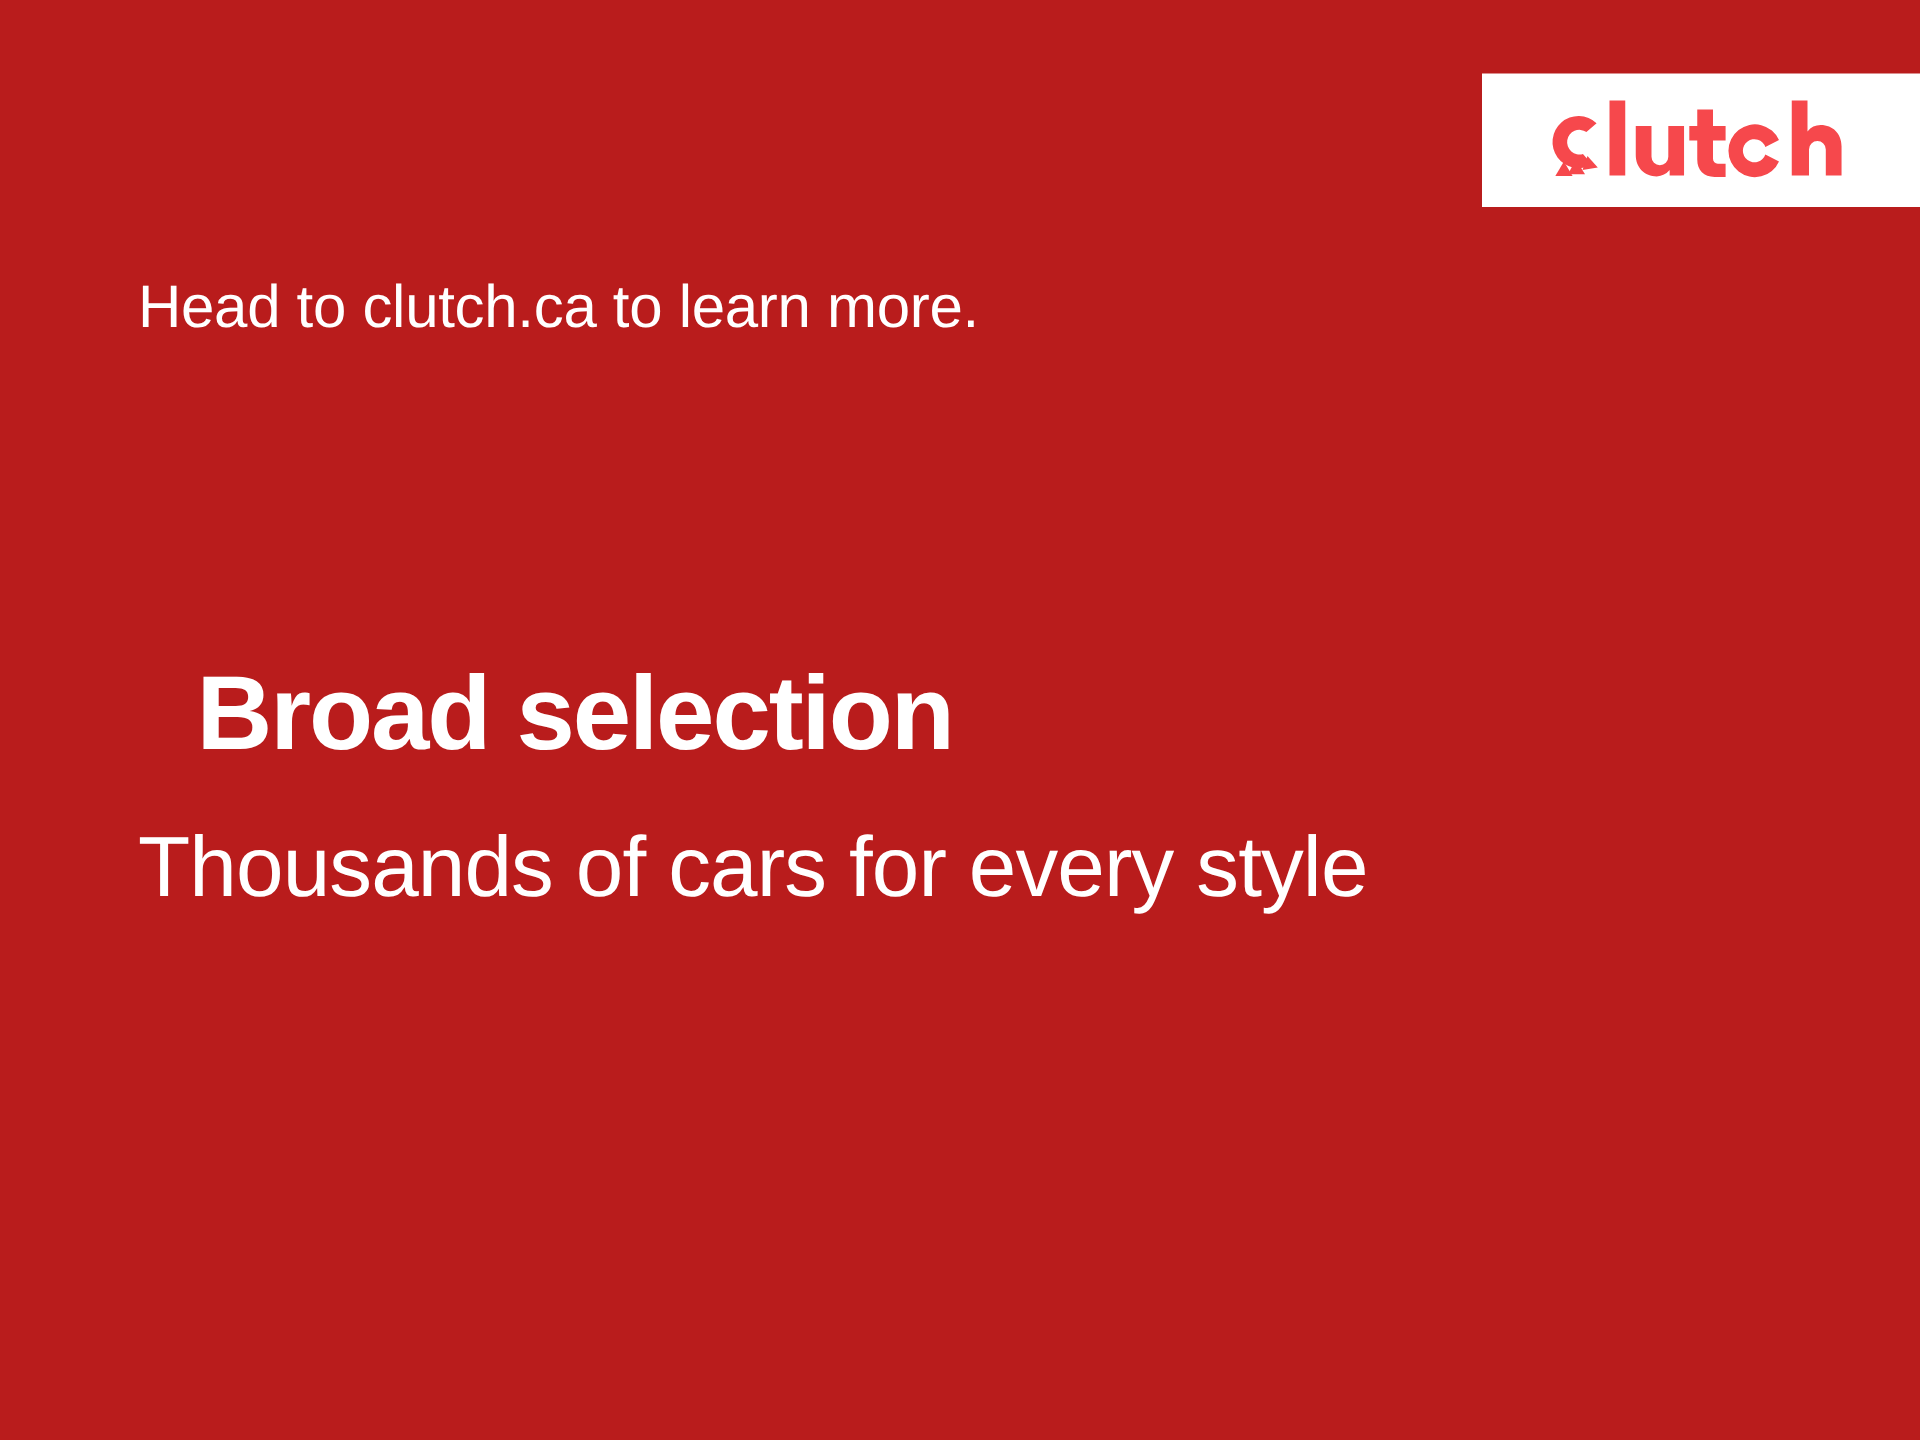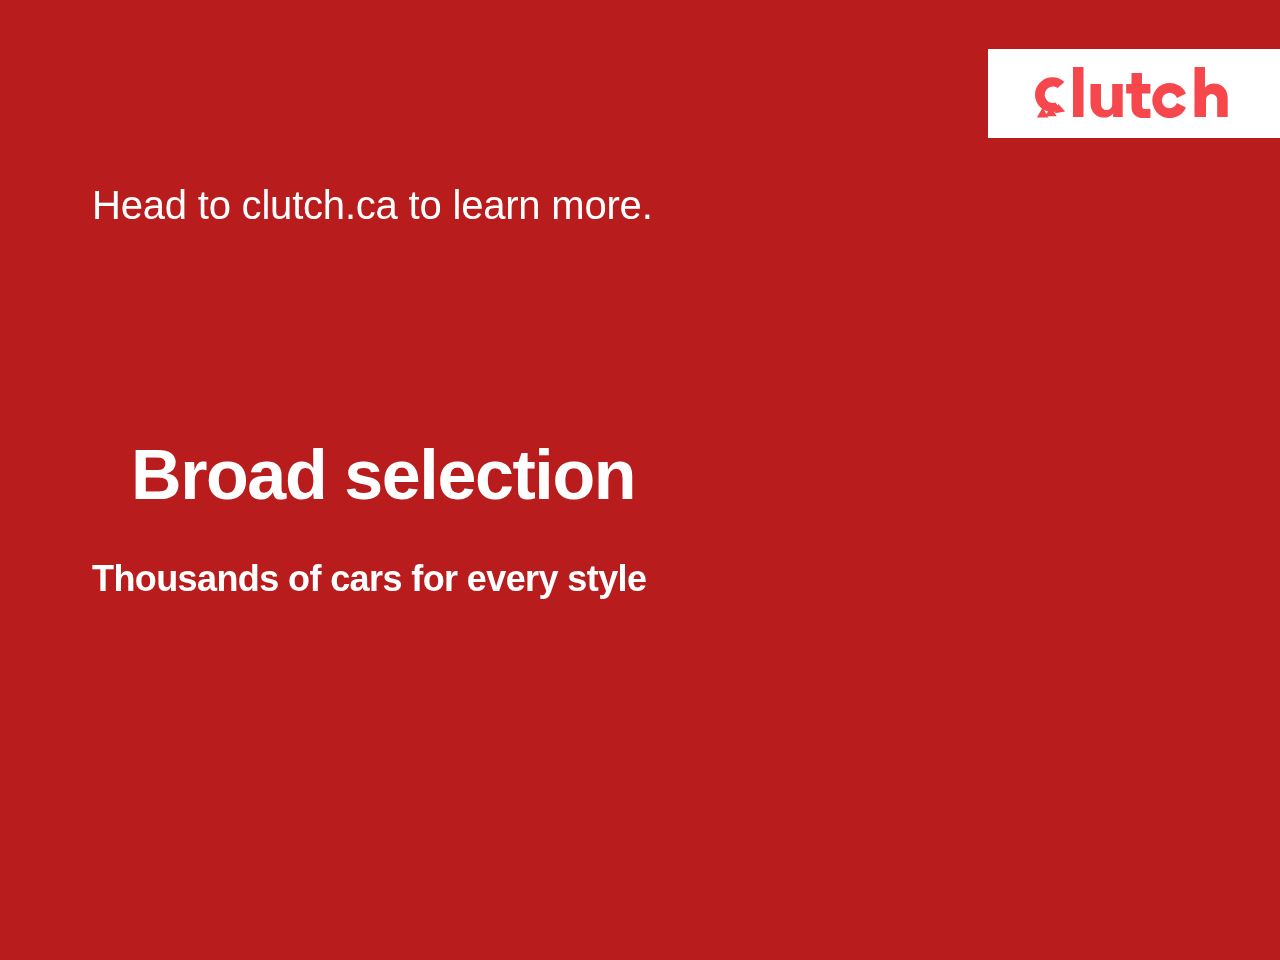--- a/index.html
+++ b/index.html
@@ -79,23 +79,23 @@
     letter-spacing: -1.4px;
     white-space: nowrap;
     margin-left: 41px;
   }
 
   .subhead {
     position: absolute;
     left: 92px;
     top: 546px;
     width: 930px;
-    font-size: 36px;
+    font-size: 57px;
     line-height: 65px;
-    font-weight: 700;
+    font-weight: 400;
     color: #ffffff;
     letter-spacing: -0.6px;
   }
   .subhead .line {
     display: block;
     white-space: nowrap;
   }
 </style>
 </head>
 <body>

